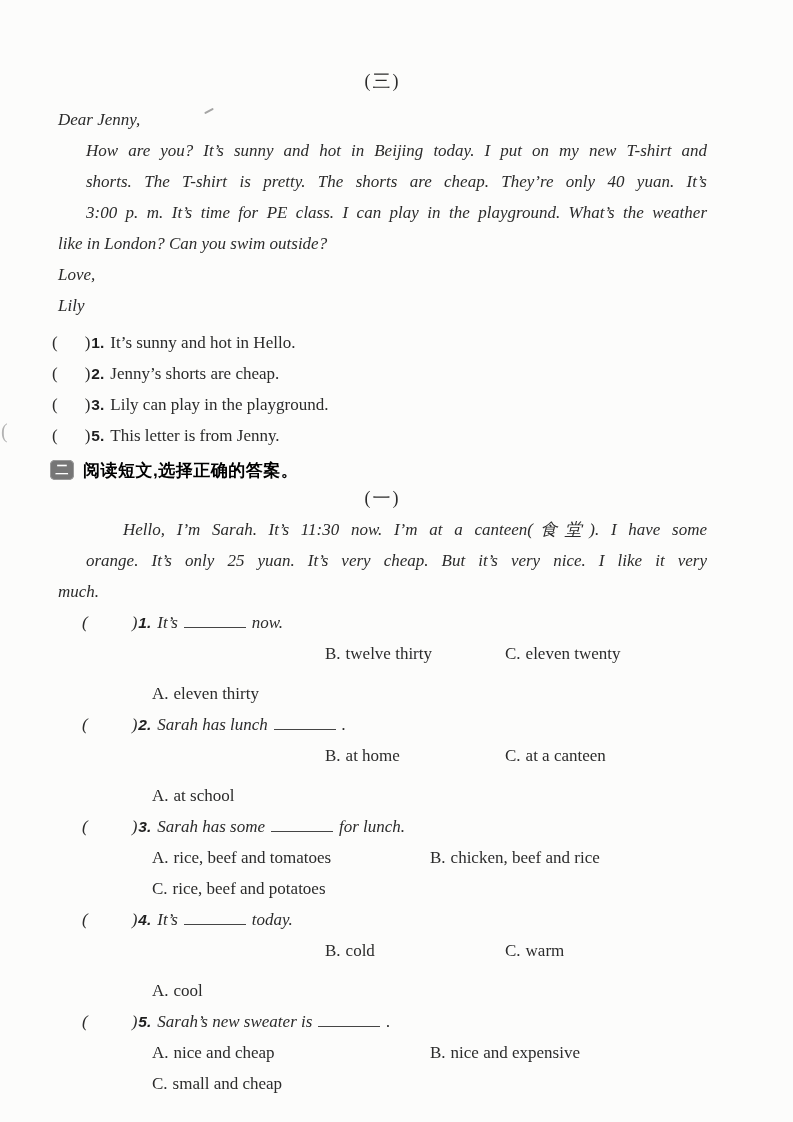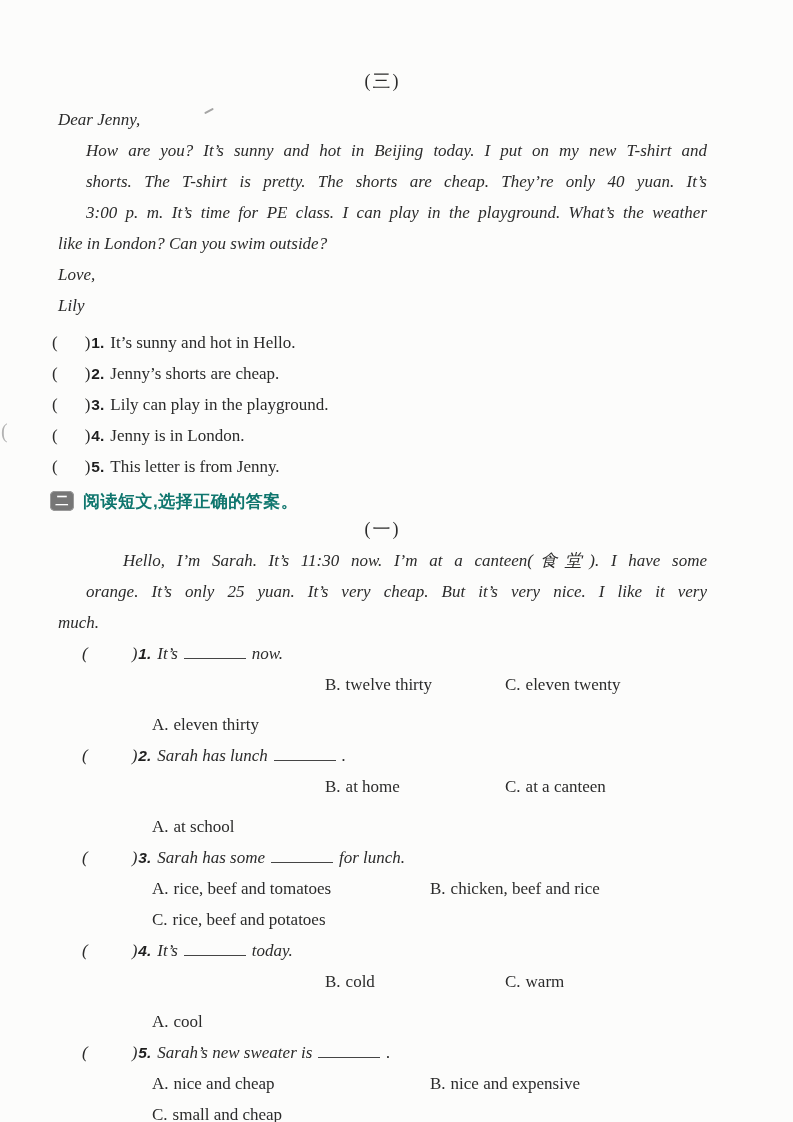--- a/index.html
+++ b/index.html
@@ -31,21 +31,21 @@
 
   .sec2 { display:flex; align-items:center; gap:9px; margin:6px 0 0 -8px; height:26px; }
   .badge {
     width:24px; height:20px; background:#767676; border-radius:5px;
     color:#ffffff; font-family:"Liberation Sans","DejaVu Sans",sans-serif;
     font-weight:bold; font-size:13px; line-height:20px; text-align:center;
     box-shadow:0 0 0 1px #9a9a9a inset;
   }
   .sec2-title {
     font-family:"Liberation Sans","DejaVu Sans",sans-serif;
-    font-weight:bold; font-size:17px; color:#0f766e; letter-spacing:0.5px;
+    font-weight:bold; font-size:17px; color:#000000; letter-spacing:0.5px;
   }
 
   .mc-row { margin-left:24px; }
   .blank {
     display:inline-block; width:62px; height:14px;
     border-bottom:1.3px solid #454545; margin:0 6px; vertical-align:baseline;
   }
   .opt-row { display:flex; padding-left:94px; font-size:17px; line-height:31px; }
   .opt1 { width:173px;margin-top:40px; }
   .opt2 { width:180px; }
@@ -84,23 +84,20 @@
 
     <div class="tf-list">
       <div class="tf-row">
         <span class="paren">(</span><span class="sp-tf"></span><span class="paren">)</span><span class="qnum">1.</span><span>It’s sunny and hot in Hello.</span>
       </div>
       <div class="tf-row">
         <span class="paren">(</span><span class="sp-tf"></span><span class="paren">)</span><span class="qnum">2.</span><span>Jenny’s shorts are cheap.</span>
       </div>
       <div class="tf-row">
         <span class="paren">(</span><span class="sp-tf"></span><span class="paren">)</span><span class="qnum">3.</span><span>Lily can play in the playground.</span>
-      </div>
-      <div class="tf-row">
-        <span class="paren">(</span><span class="sp-tf"></span><span class="paren">)</span><span class="qnum">4.</span><span>Jenny is in London.</span>
       </div>
       <div class="tf-row">
         <span class="paren">(</span><span class="sp-tf"></span><span class="paren">)</span><span class="qnum">5.</span><span>This letter is from Jenny.</span>
       </div>
     </div>
 
     <div class="sec2">
       <span class="badge">二</span>
       <span class="sec2-title">阅读短文,选择正确的答案。</span>
     </div>

